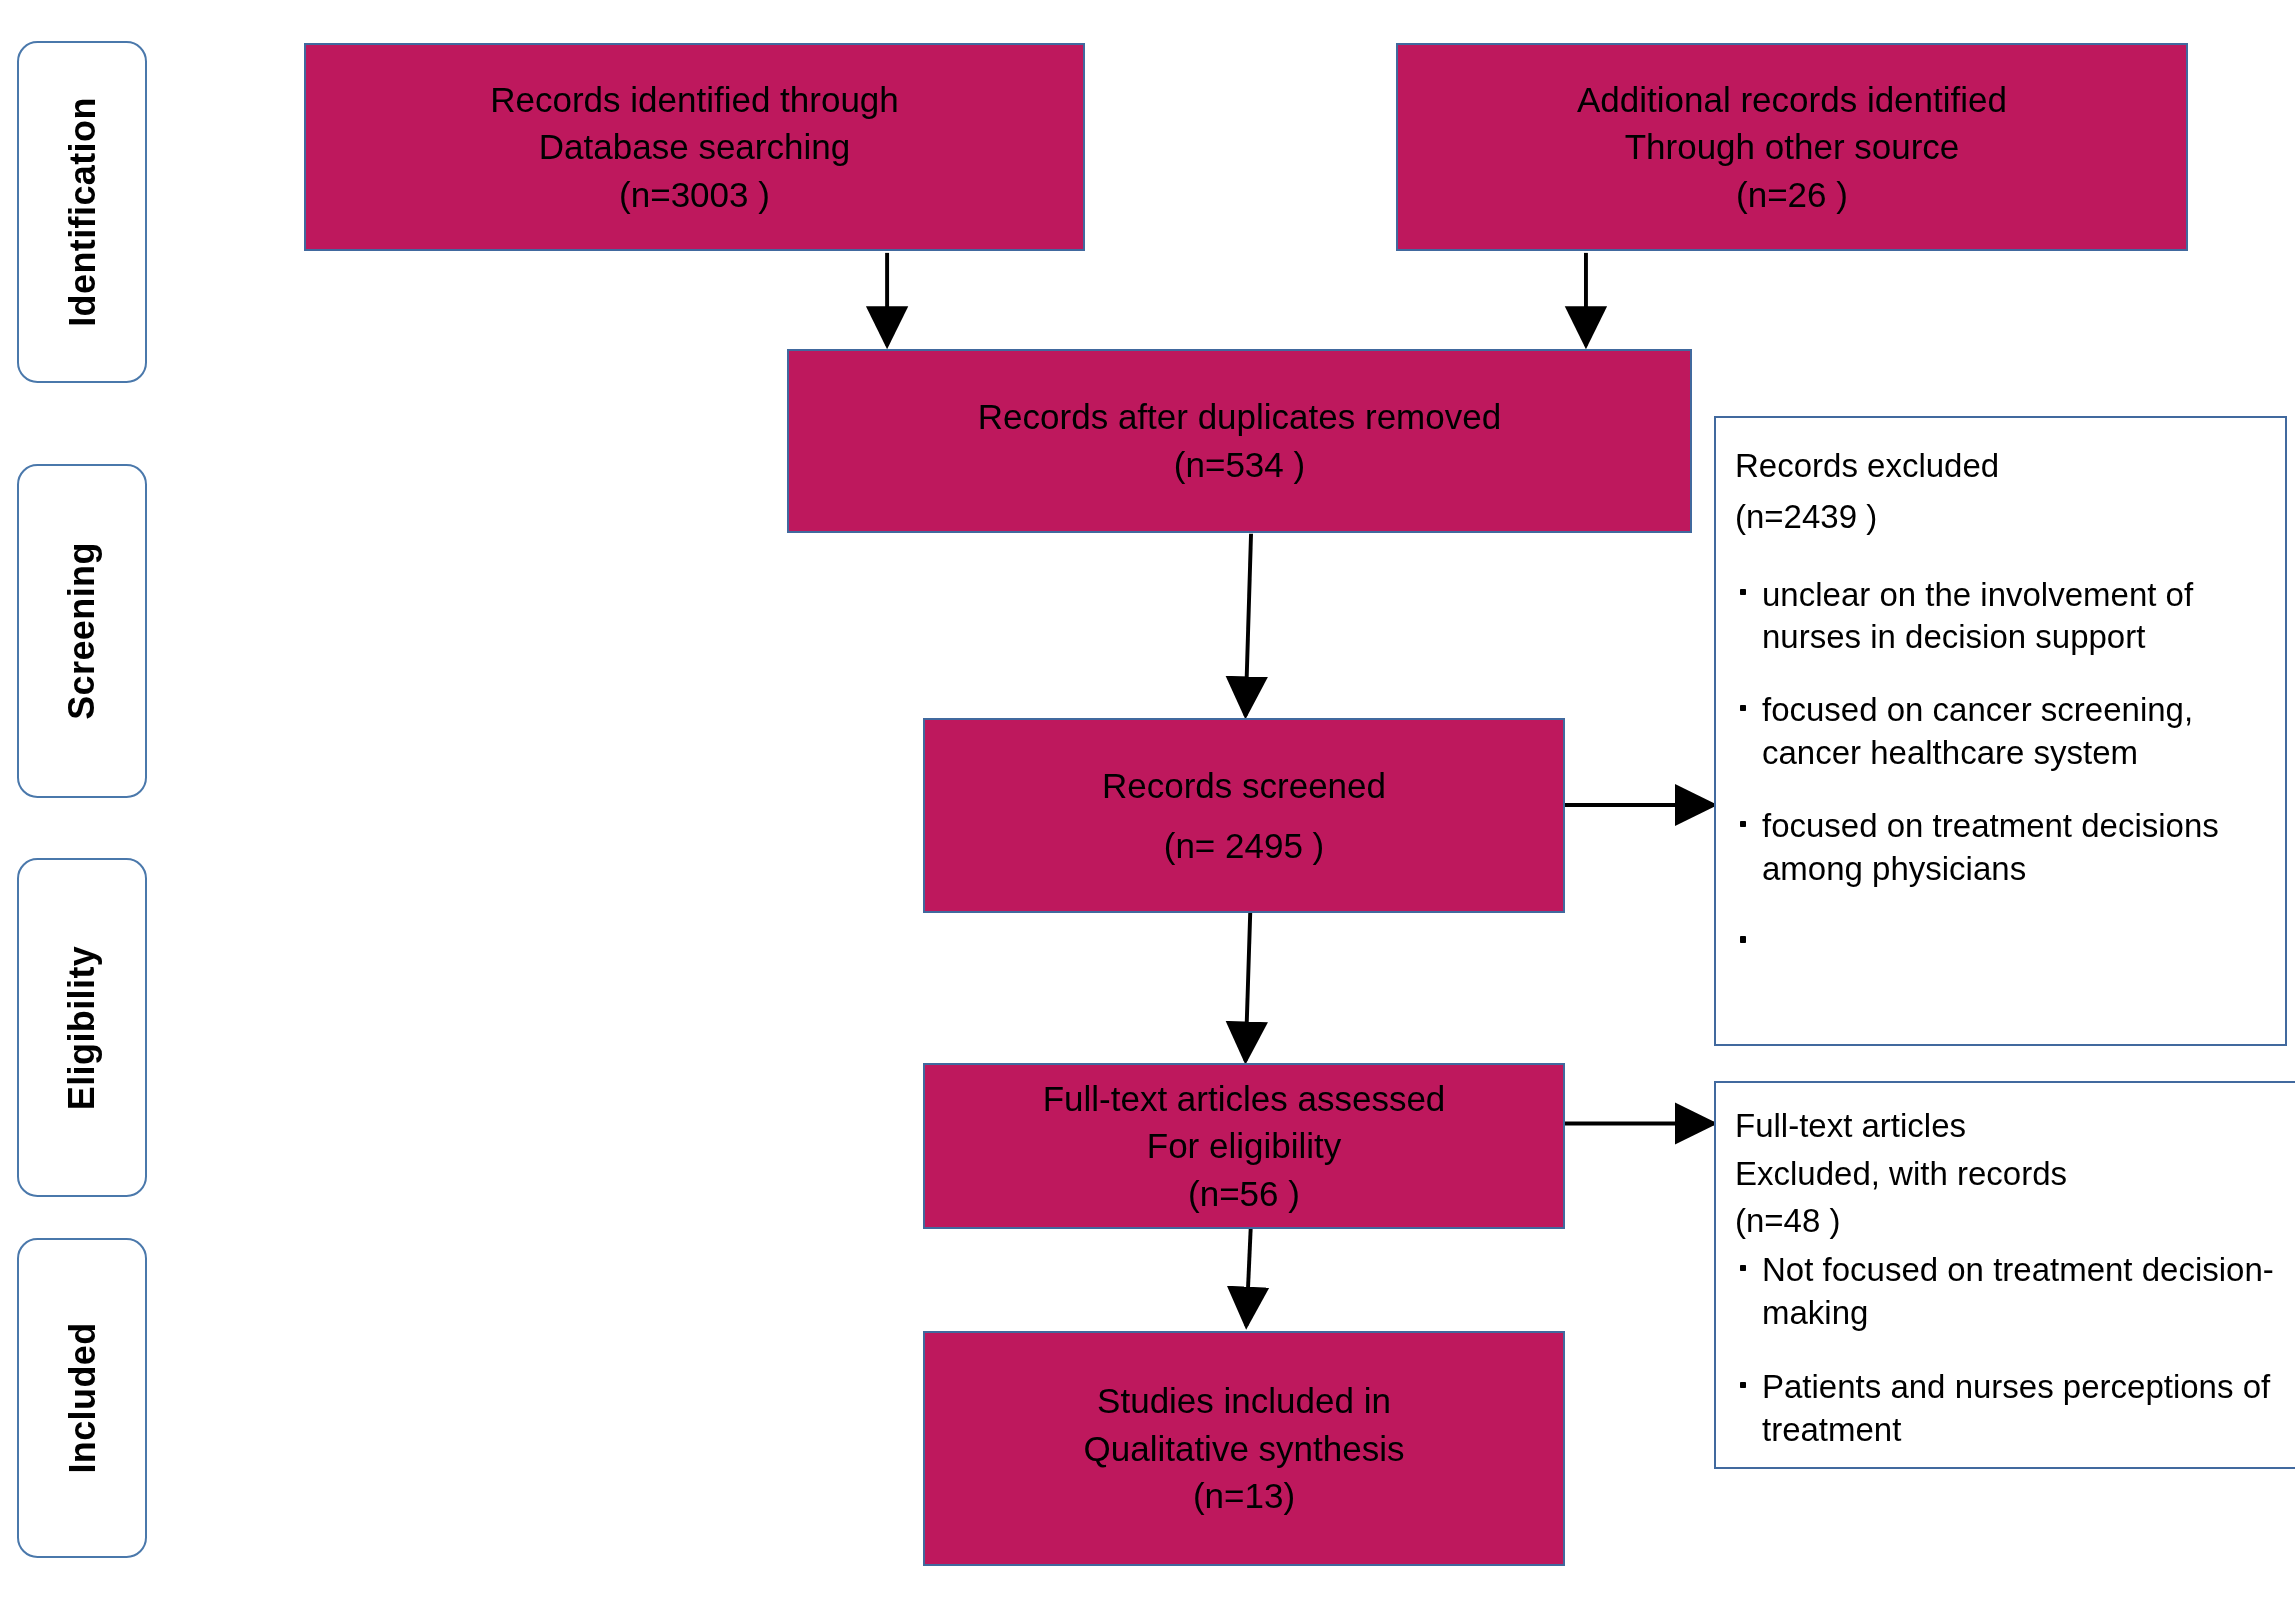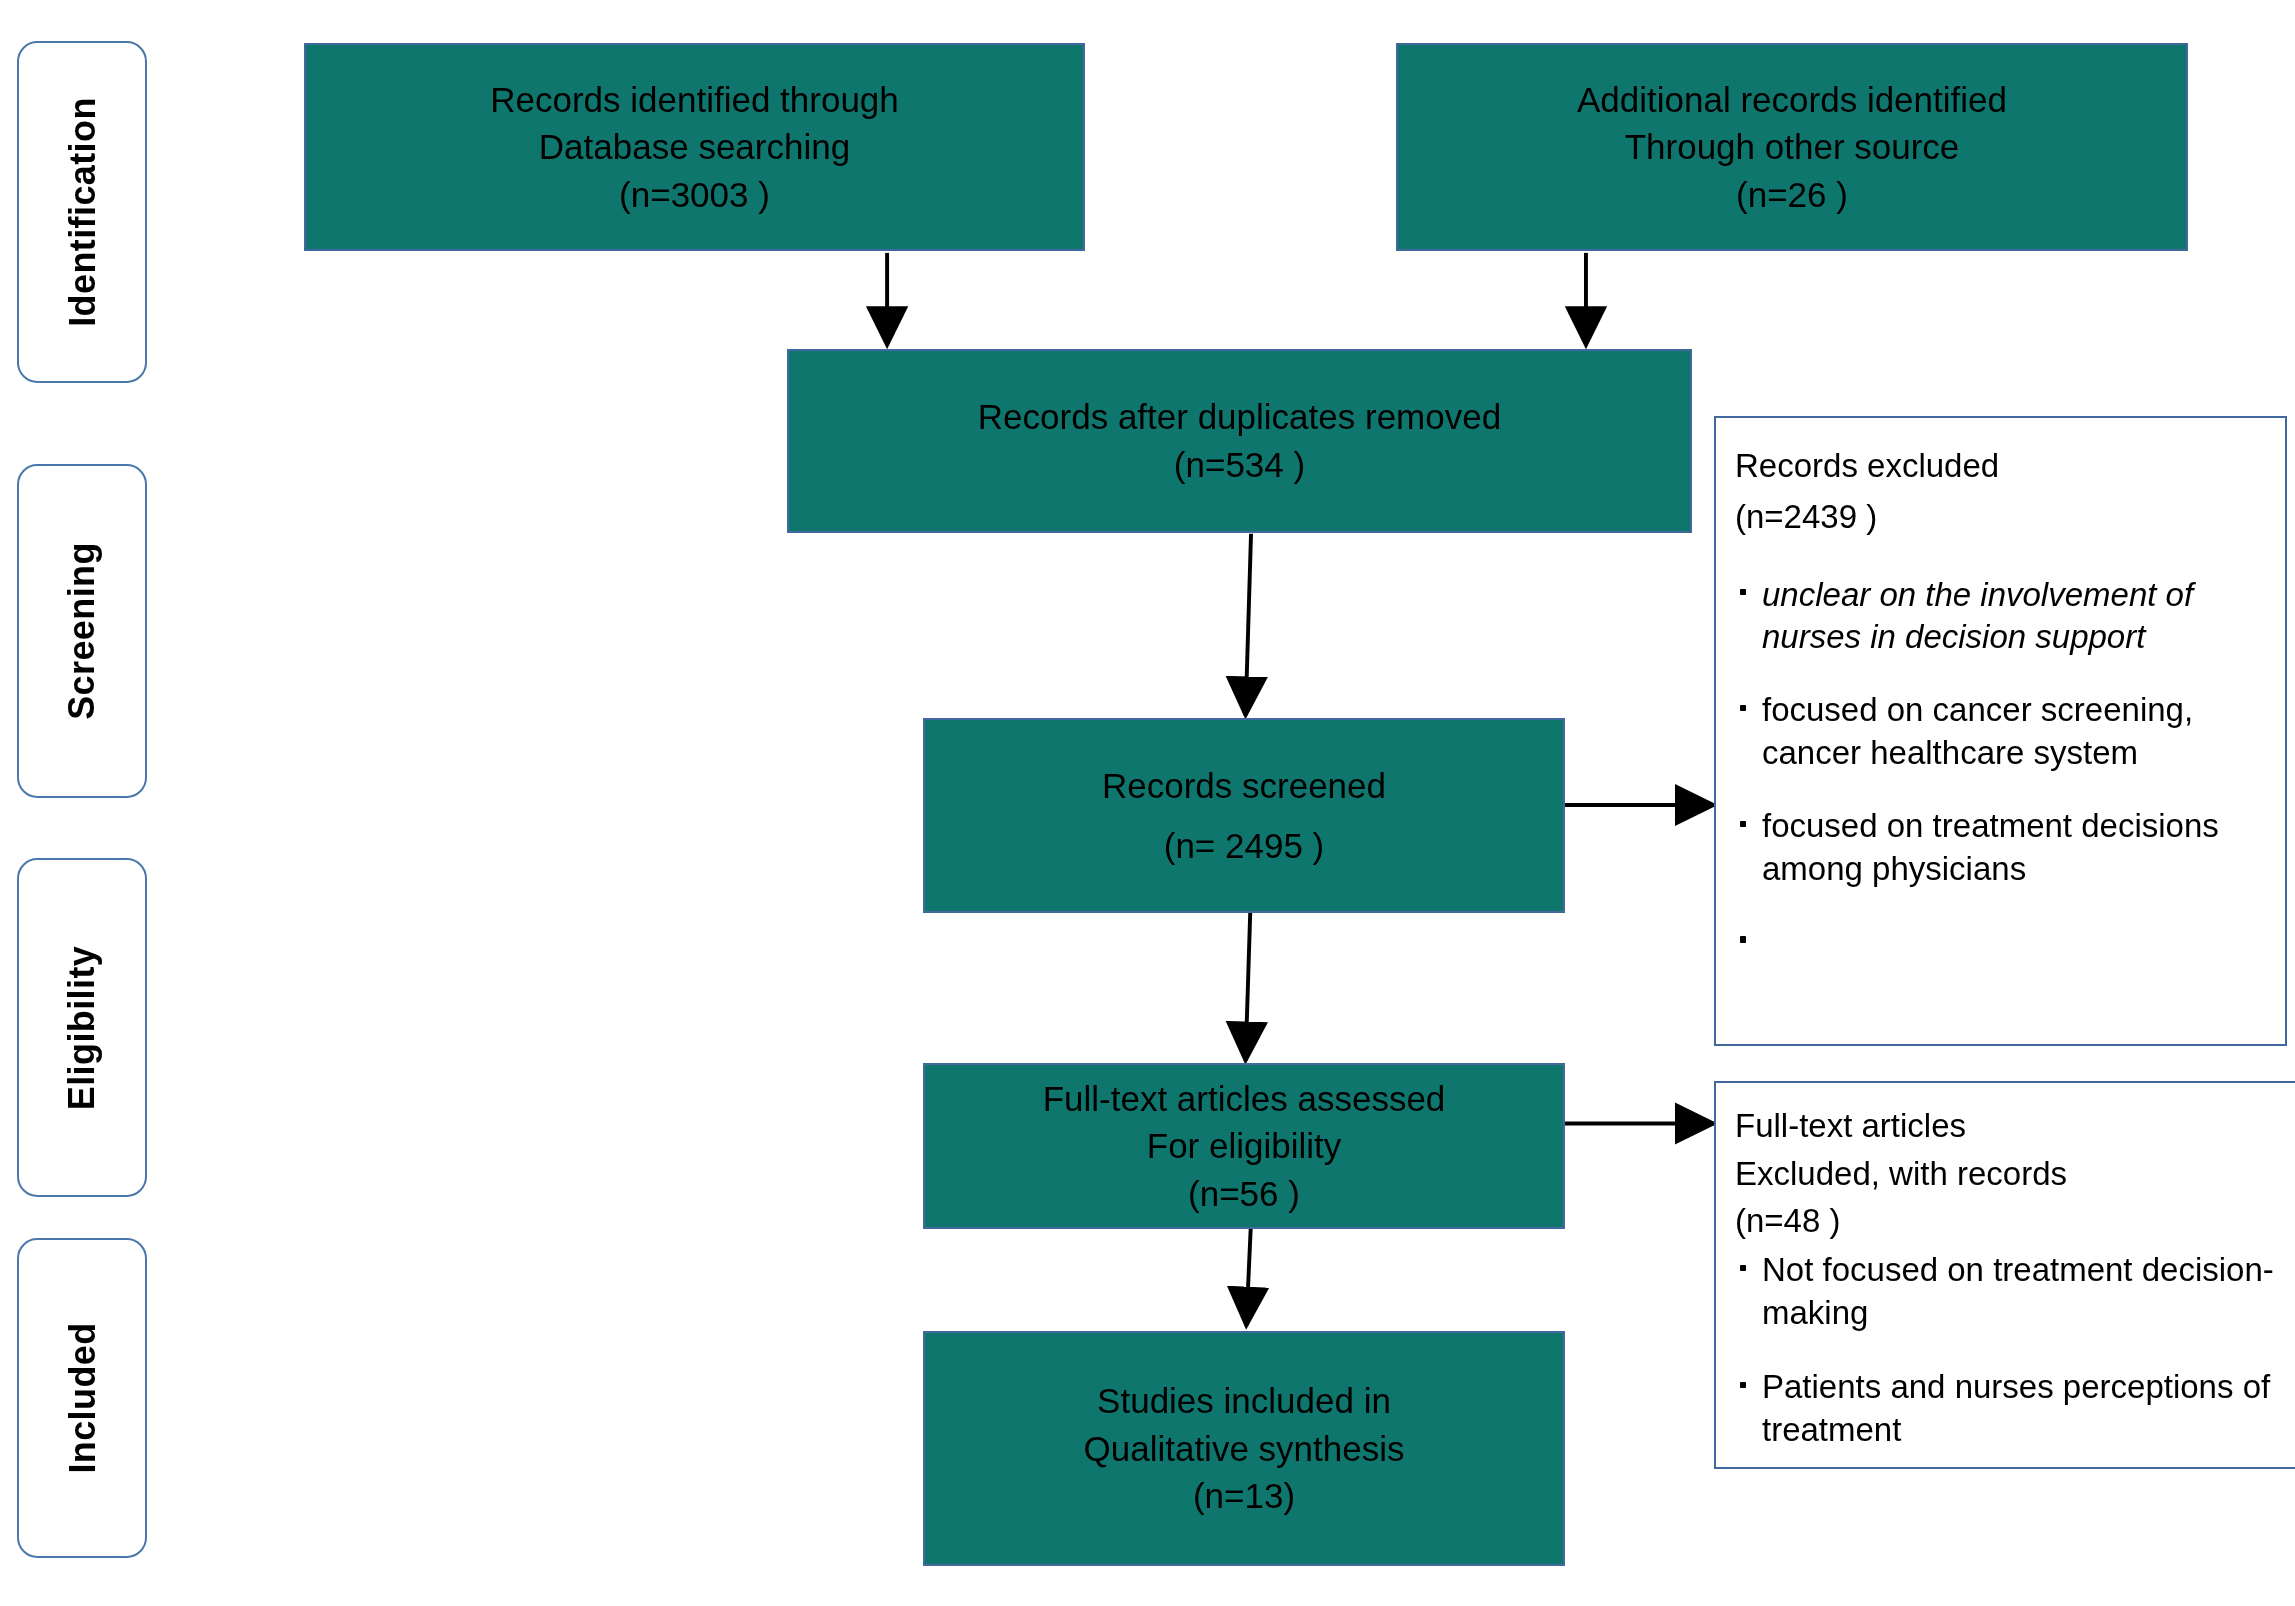--- a/index.html
+++ b/index.html
@@ -36,21 +36,21 @@
     font-weight: bold;
     font-size: 36px;
     letter-spacing: 0.4px;
     line-height: 1;
   }
 
   
   .flow-box {
     position: absolute;
     border: 2.4px solid #41699e;
-    background: #0f766e;
+    background: #be185d;
     box-sizing: border-box;
     display: flex;
     flex-direction: column;
     align-items: center;
     justify-content: center;
     text-align: center;
     font-size: 35px;
     line-height: 1.36;
     padding: 6.3px 11px;
   }
@@ -172,21 +172,21 @@
   <div class="flow-box" style="left:923px; top:1331px; width:642px; height:235px;">
     <span class="line">Studies included in</span>
     <span class="line">Qualitative synthesis</span>
     <span class="line">(n=13)</span>
   </div>
 
   <div class="side-box" style="left:1714px; top:416px; width:573px; height:630px; padding:27px 19px 0 19px;">
     <div class="head">Records excluded</div>
     <div class="head" style="margin-top:7.8px;">(n=2439 )</div>
     <ul class="bullets" style="margin-top:35px;">
-      <li style="margin-bottom:30px;font-style:italic;">
+      <li style="margin-bottom:30px;">
         <span class="dot"></span>
         <span>unclear on the involvement of nurses in decision support</span>
       </li>
       <li style="margin-bottom:30px;">
         <span class="dot"></span>
         <span>focused on cancer screening, cancer healthcare system</span>
       </li>
       <li style="margin-bottom:30px;">
         <span class="dot"></span>
         <span>focused on treatment decisions among physicians</span>

